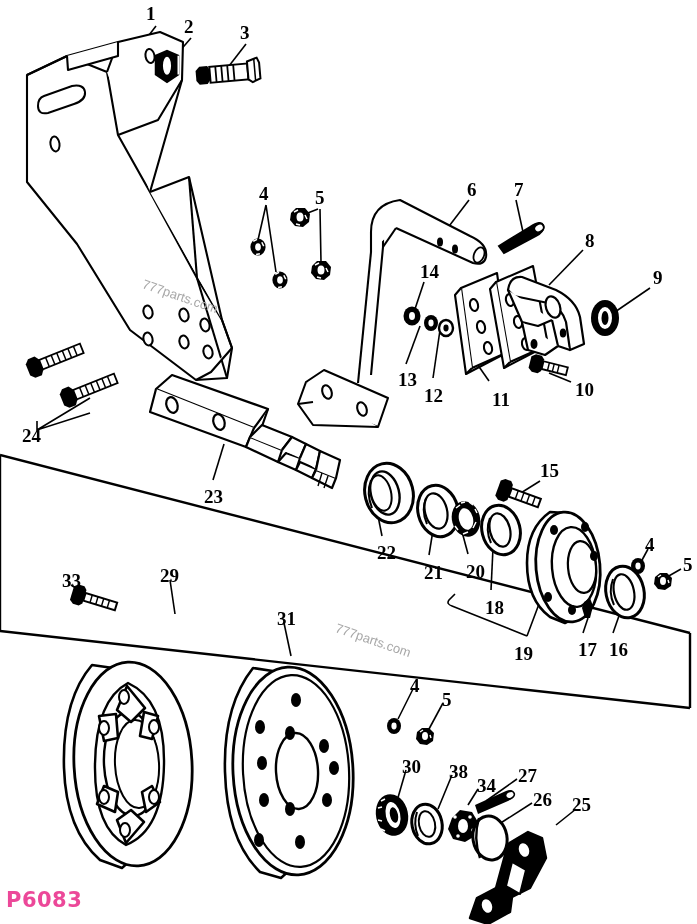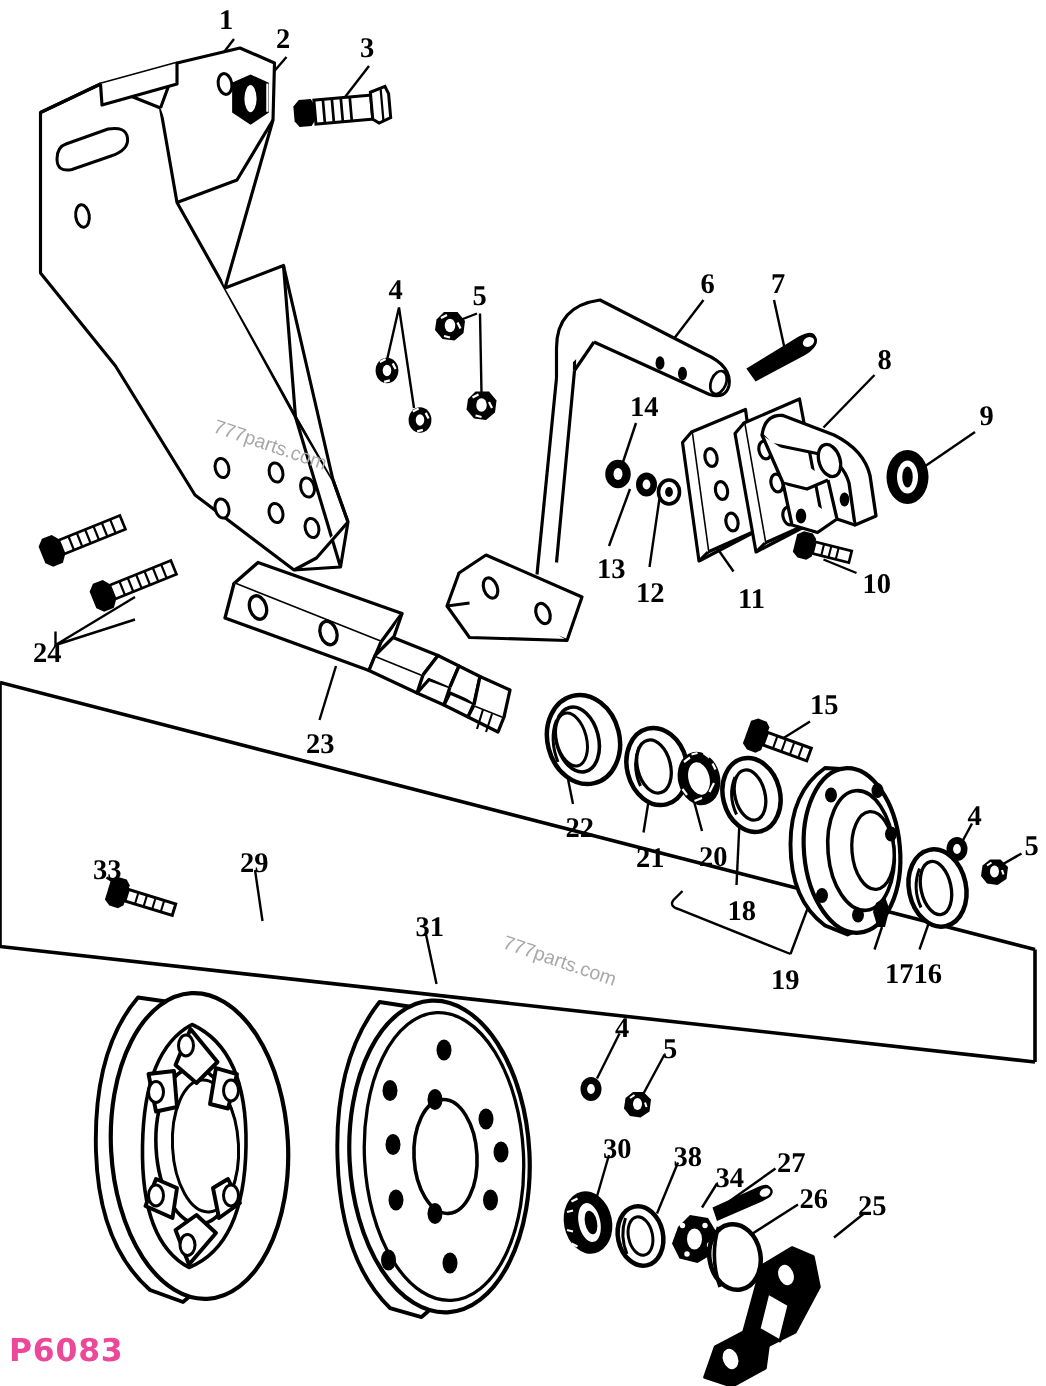--- a/index.html
+++ b/index.html
@@ -480,21 +480,21 @@
       <div class="callout" style="left: 514px; top: 180px;">7</div>
       <div class="callout" style="left: 585px; top: 231px;">8</div>
       <div class="callout" style="left: 653px; top: 268px;">9</div>
       <div class="callout" style="left: 575px; top: 380px;">10</div>
       <div class="callout" style="left: 492px; top: 390px;">11</div>
       <div class="callout" style="left: 424px; top: 386px;">12</div>
       <div class="callout" style="left: 398px; top: 370px;">13</div>
       <div class="callout" style="left: 420px; top: 262px;">14</div>
       <div class="callout" style="left: 540px; top: 461px;">15</div>
       <div class="callout" style="left: 609px; top: 640px;">16</div>
-      <div class="callout" style="left: 578px; top: 640px; margin-left: 12px;">17</div>
+      <div class="callout" style="left: 578px; top: 640px;">17</div>
       <div class="callout" style="left: 514px; top: 644px;">19</div>
       <div class="callout" style="left: 485px; top: 598px;">18</div>
       <div class="callout" style="left: 466px; top: 562px;">20</div>
       <div class="callout" style="left: 424px; top: 563px;">21</div>
       <div class="callout" style="left: 377px; top: 543px;">22</div>
       <div class="callout" style="left: 204px; top: 487px;">23</div>
       <div class="callout" style="left: 22px; top: 426px;">24</div>
       <div class="callout" style="left: 645px; top: 535px;">4</div>
       <div class="callout" style="left: 683px; top: 555px;">5</div>
       <div class="callout" style="left: 572px; top: 795px;">25</div>

